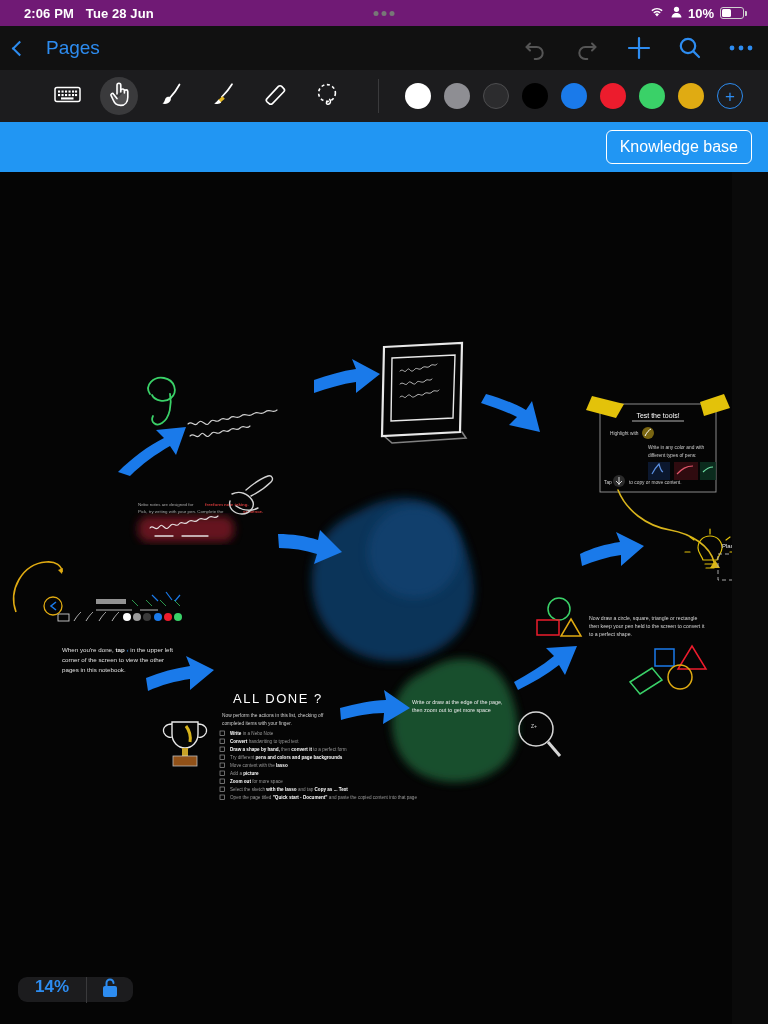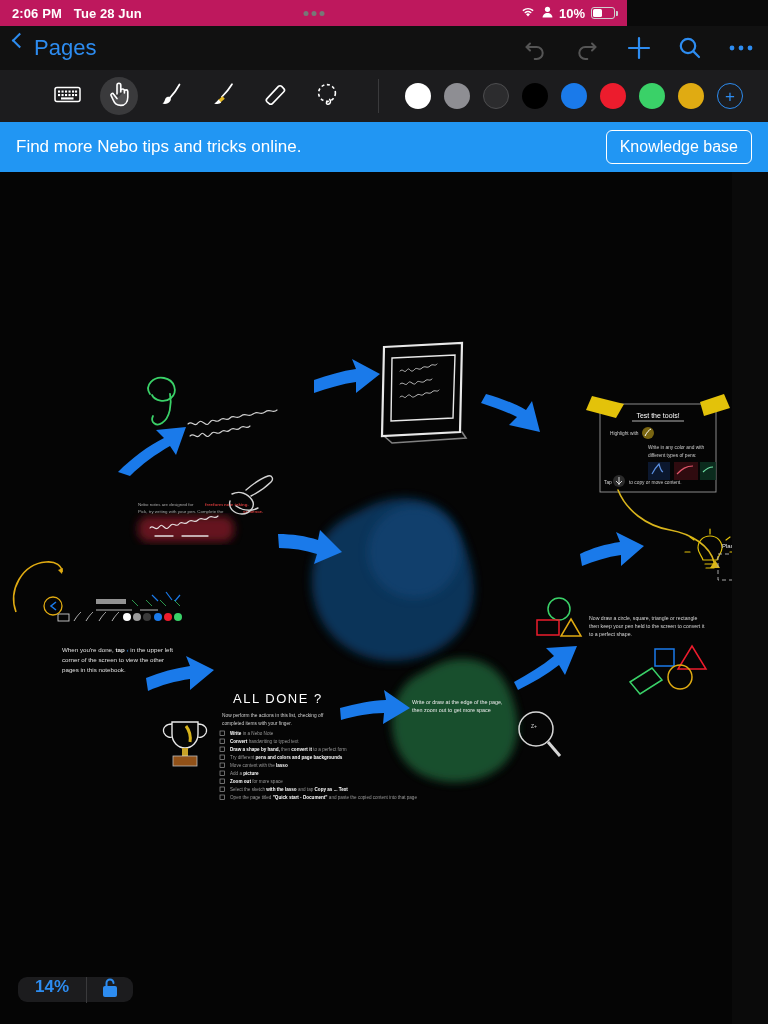--- a/index.html
+++ b/index.html
@@ -2,42 +2,42 @@
 <html><head>
 <meta charset="utf-8">
 <style>
   * { margin:0; padding:0; box-sizing:border-box; }
   html,body { width:768px; height:1024px; background:#000; overflow:hidden;
               font-family:"Liberation Sans", sans-serif; }
 
   .screen { position:relative; width:768px; height:1024px; background:#0a0a0a; }
 
   
-  .statusbar { position:absolute; top:0; left:0; width:627px; height:26px;
-               background:#be185d; display:flex; align-items:center;
-               padding:0 12px; color:#fff; font-size:13px; }
+  .statusbar { position:absolute; top:0; left:0; width:768px; height:26px;
+               background:#701a75; display:flex; align-items:center;
+               padding:0 24px; color:#fff; font-size:13px; }
   .sb-left { display:flex; gap:12px; align-items:center; font-weight:600;
              letter-spacing:.1px; }
   .sb-center { position:absolute; left:50%; transform:translateX(-50%);
                display:flex; gap:3px; }
   .sb-dot { width:5px; height:5px; border-radius:50%; background:#777; }
   .sb-right { margin-left:auto; display:flex; gap:6px; align-items:center;
               font-size:13px; font-weight:600; }
   .batt { position:relative; width:24px; height:12px; border:1.4px solid #cfcfcf;
           border-radius:3px; }
   .batt::after { content:""; position:absolute; right:-4px; top:3.2px; width:2px;
                  height:5px; background:#cfcfcf; border-radius:0 1px 1px 0; }
   .batt-fill { position:absolute; left:1.2px; top:1.2px; bottom:1.2px; width:40%;
                background:#fff; border-radius:1.5px; }
 
   
   .navbar { position:absolute; top:26px; left:0; width:768px; height:44px;
             background:#111; display:flex; align-items:center; padding:0 14px; }
-  .back { display:flex; align-items:flex-start; gap:8px; color:#2d8cf0;
-          font-size:22px; cursor:pointer; }
+  .back { display:flex; align-items:center; gap:20px; color:#2d8cf0;
+          font-size:19px; cursor:pointer; }
   .chev { width:11px; height:11px; border-left:2.4px solid #2d8cf0;
           border-bottom:2.4px solid #2d8cf0; transform:rotate(45deg);
           margin-right:1px; }
   .nav-actions { margin-left:auto; display:flex; align-items:center; gap:26px; }
   .nav-ic { color:#2d8cf0; display:flex; align-items:center;
             justify-content:center; cursor:pointer; }
   .nav-ic.dim { color:#555; }
 
   
   .toolbar { position:absolute; top:70px; left:0; width:768px; height:52px;
@@ -231,21 +231,20 @@
         <span class="sw" style="background:#1a7aea"></span>
         <span class="sw" style="background:#ec1c2d"></span>
         <span class="sw" style="background:#3ad168"></span>
         <span class="sw" style="background:#e0ab12"></span>
         <span class="sw add">+</span>
       </div>
     </div>
   </div>
 
   <div class="banner">
-    <span class="banner-txt">Find more Nebo tips and tricks online.</span>
     <button class="kb-btn">Knowledge base</button>
   </div>
 
   <div class="canvas">
     <svg width="768" height="852" viewBox="0 0 768 852" xmlns="http://www.w3.org/2000/svg">
       <defs>
         <filter id="soft">
             <feGaussianBlur stdDeviation="5"></feGaussianBlur>
           </filter>
         <filter id="soft2">

